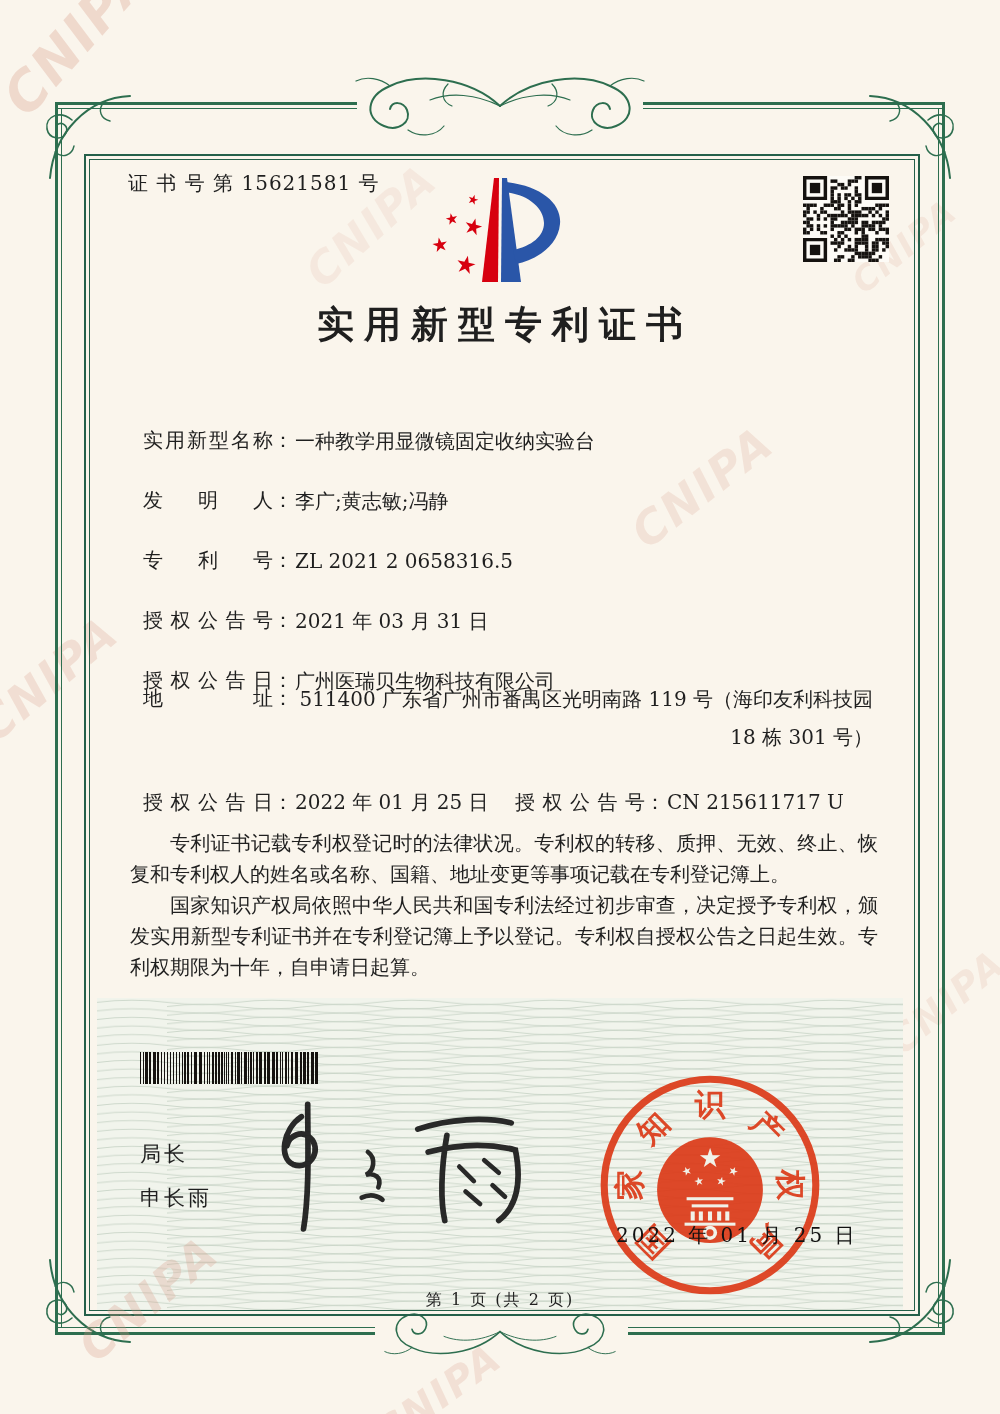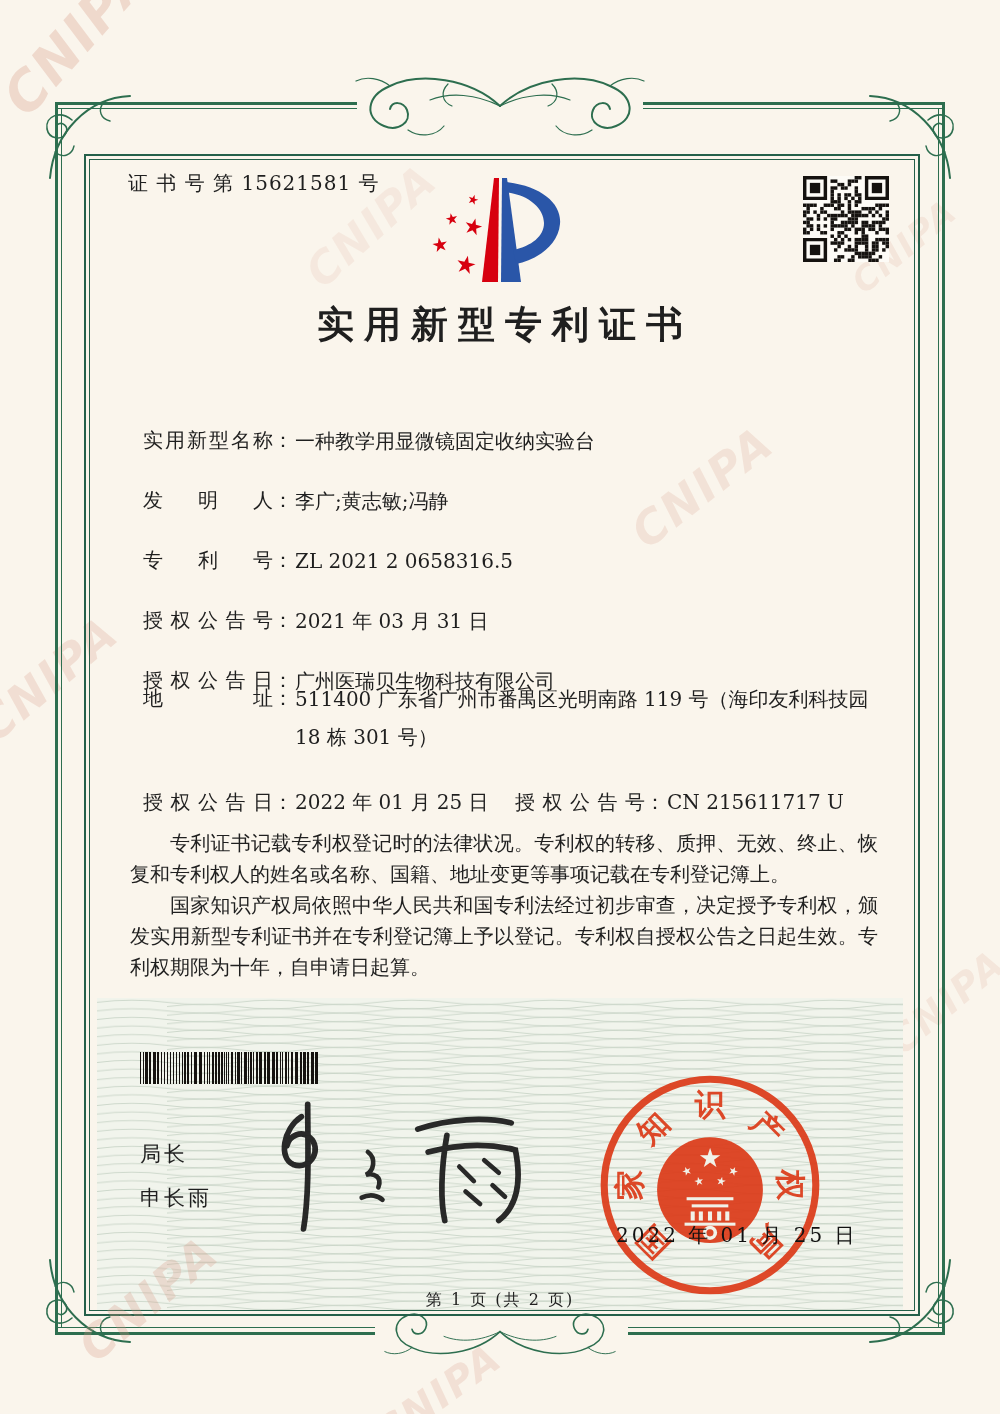--- a/index.html
+++ b/index.html
@@ -422,21 +422,21 @@
       <span class="f-value">2021 年 03 月 31 日</span>
   </div>
   <div class="row" style="top:666px;">
     <span class="f-label">授权公告日</span>
       <span class="f-colon">：</span>
       <span class="f-value">广州医瑞贝生物科技有限公司</span>
   </div>
   <div class="row" style="top:684px;width:730px;">
     <span class="f-label">地址</span>
       <span class="f-colon">：</span>
-      <span class="f-value" style="max-width:580px;">511400 广东省广州市番禺区光明南路 119 号（海印友利科技园 18 栋 301 号）</span>
+      <span class="f-value" style="max-width:580px;text-align:right;">511400 广东省广州市番禺区光明南路 119 号（海印友利科技园 18 栋 301 号）</span>
   </div>
 
   <div class="row" style="top:788px;">
     <span class="f-label">授权公告日</span>
       <span class="f-colon">：</span>
       <span class="g-date">2022 年 01 月 25 日</span>
     <span class="f-label">授权公告号</span>
       <span class="f-colon">：</span>
       <span>CN 215611717 U</span>
   </div>

